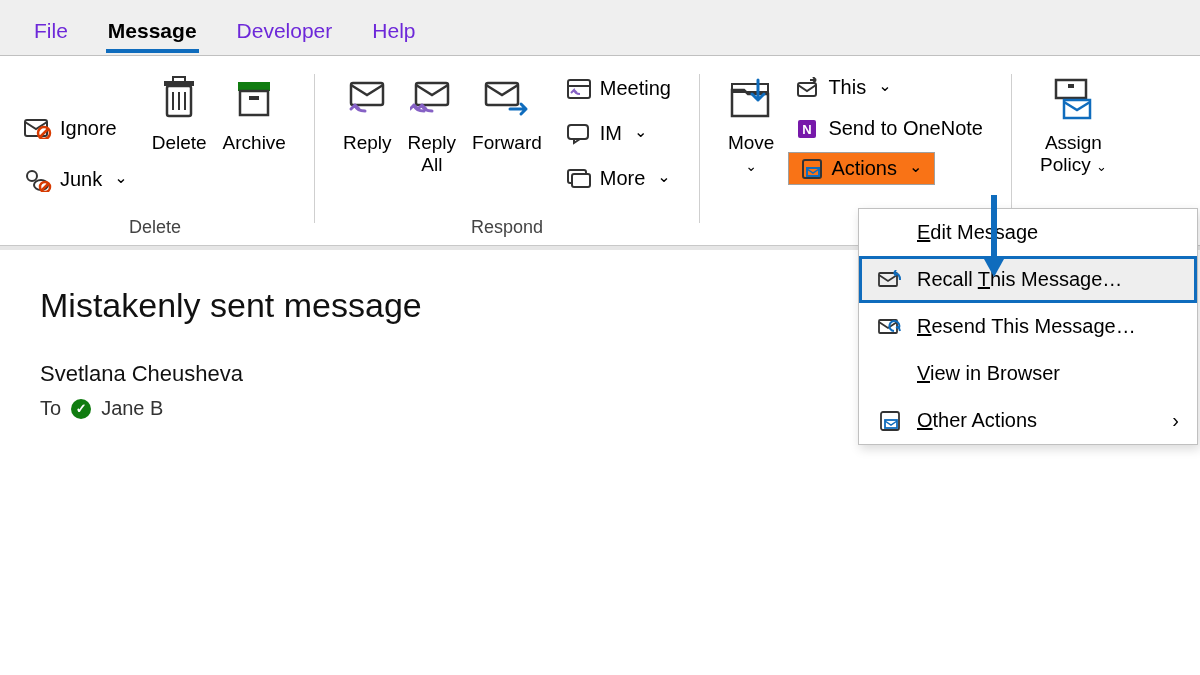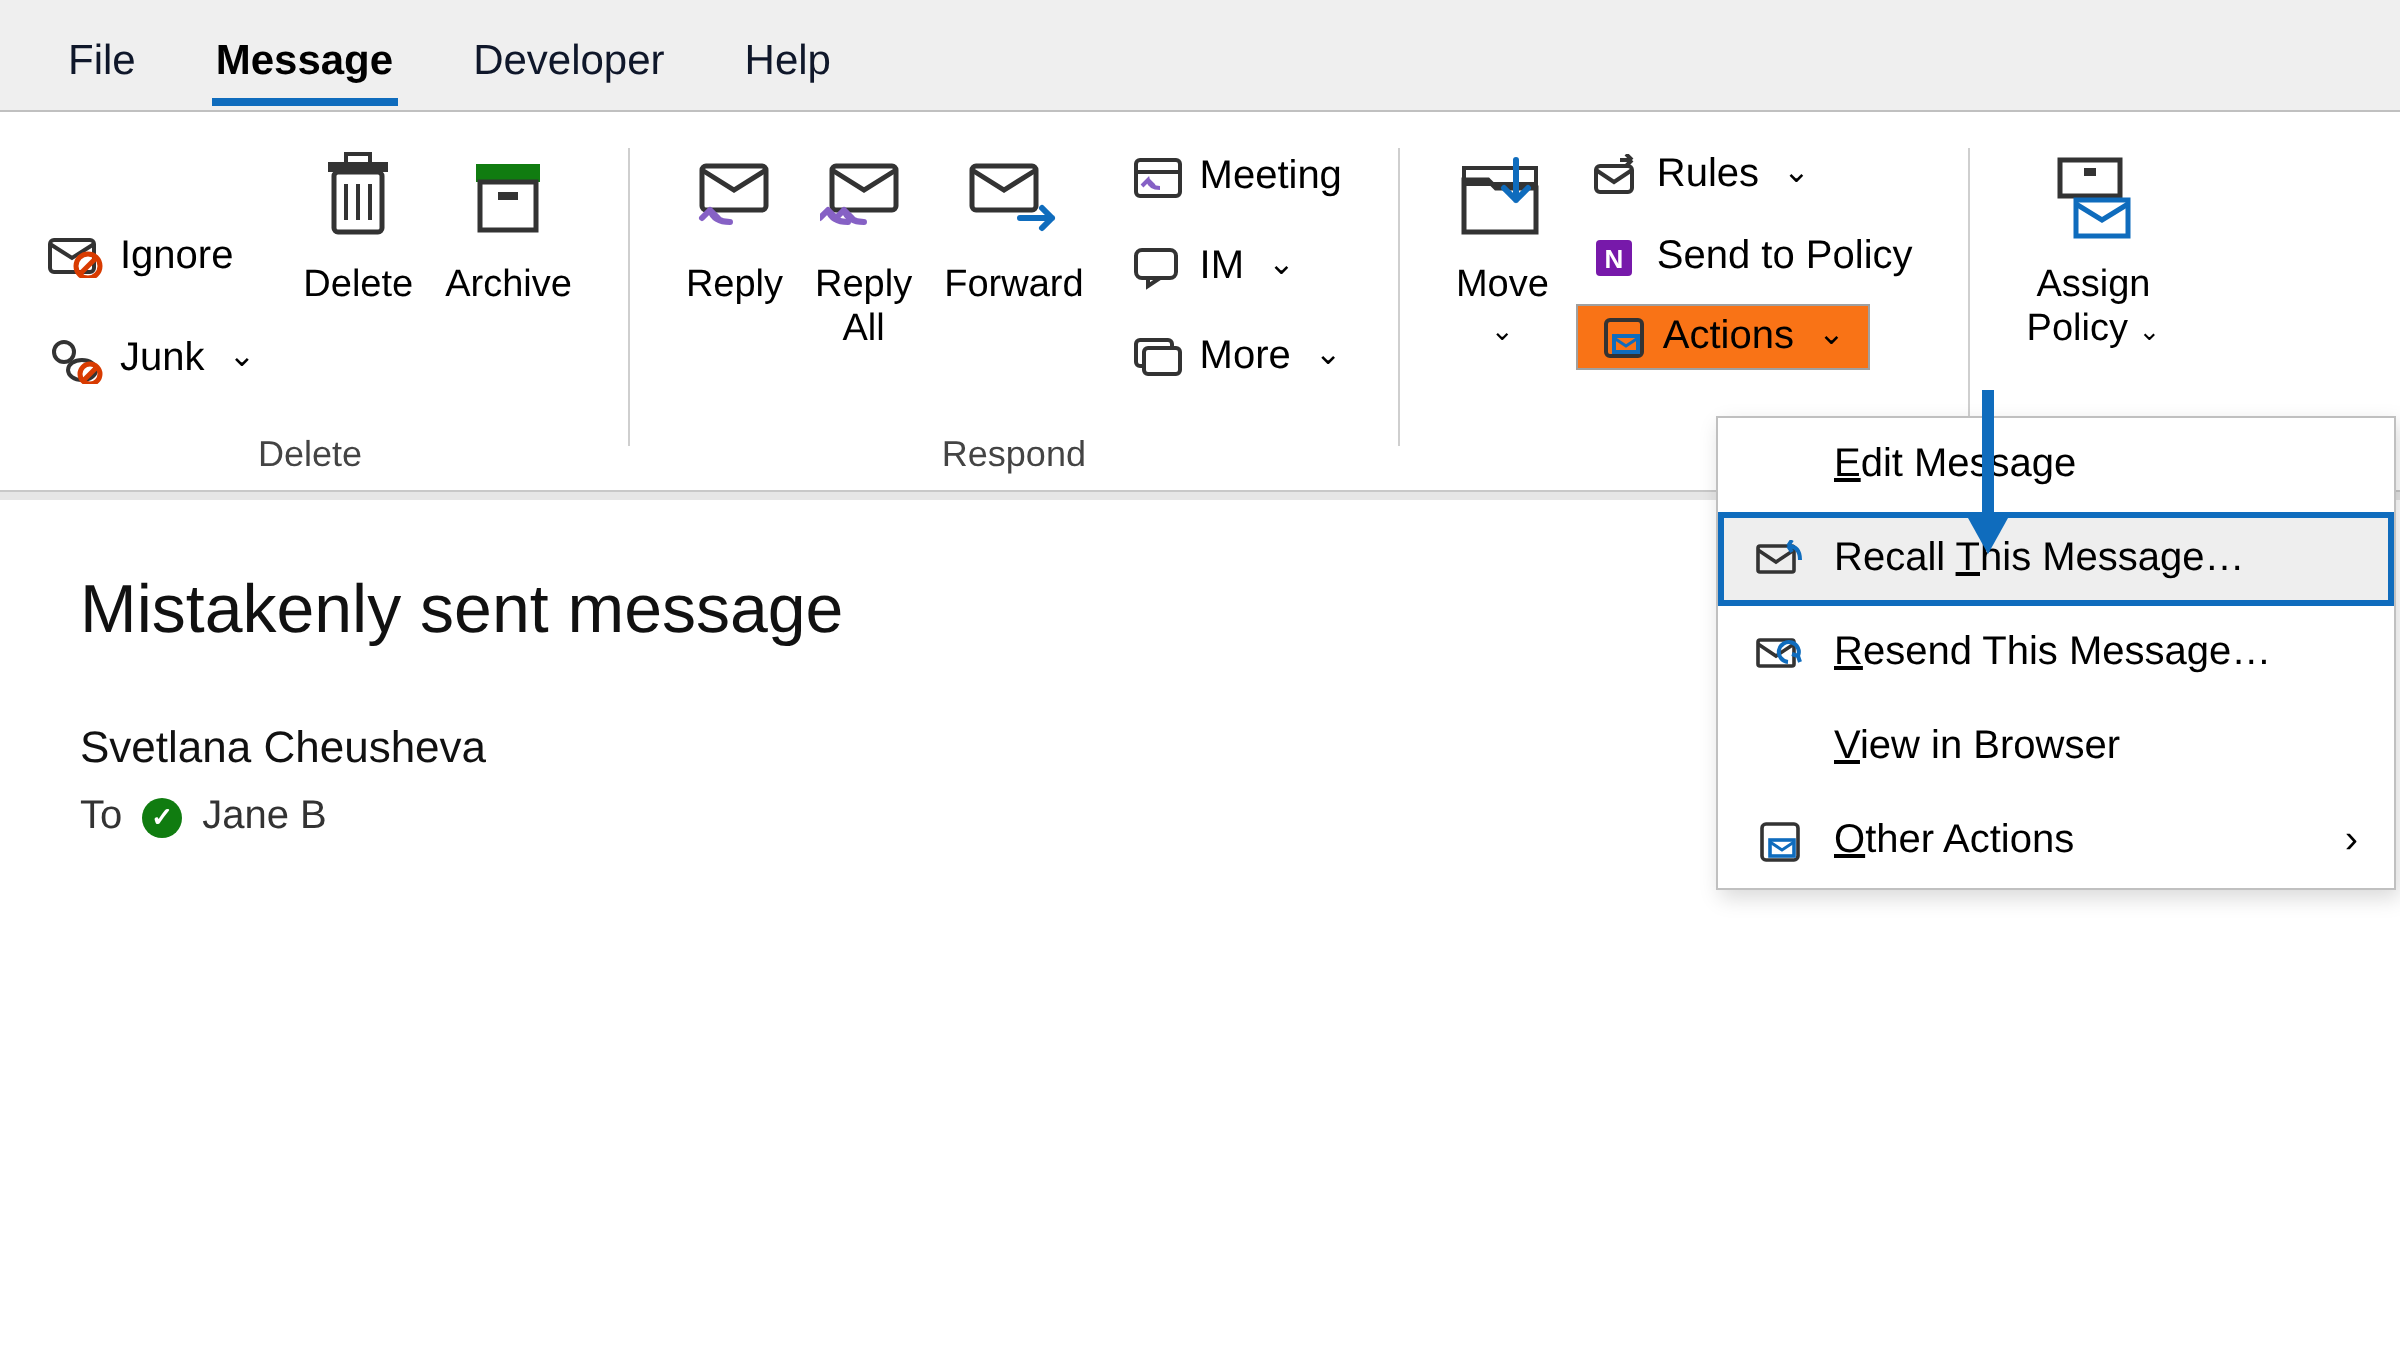--- a/index.html
+++ b/index.html
@@ -16,21 +16,21 @@
     background: #efefef;
     height: 56px;
     display: flex;
     align-items: flex-end;
     padding: 0 14px 0 14px;
     border-bottom: 1px solid #c0c0c0;
   }
   .tab {
     padding: 10px 20px 12px 20px;
     font-size: 21px;
-    color: #0f172a;
+    color: #6d28d9;
     cursor: pointer;
     position: relative;
   }
   .tab.active {
     font-weight: 700;
     color: #000;
   }
   .tab.active::after {
     content: "";
     position: absolute;
@@ -282,30 +282,30 @@
       </div>
       <div class="stackcol" style="gap:6px; padding-left:6px;">
         <div class="smallbtn chev">
           <span>
             <svg width="24" height="22">
                 <rect x="2" y="6" width="18" height="13" rx="2" fill="none" stroke="#333" stroke-width="2"></rect>
                 <path d="M2 8 L11 14 L20 8" stroke="#333" stroke-width="2" fill="none"></path>
                 <path d="M14 3 L20 3 M20 3 L17 0 M20 3 L17 6" stroke="#333" stroke-width="2" fill="none"></path>
               </svg>
           </span>
-          <span>Rules</span>
+          <span>This</span>
         </div>
         <div class="smallbtn">
           <span>
             <svg width="24" height="22">
                 <rect x="2" y="2" width="18" height="18" rx="2" fill="#7719aa"></rect>
                 <text x="11" y="16" text-anchor="middle" fill="#fff" font-size="13" font-weight="bold" font-family="Arial">N</text>
               </svg>
           </span>
-          <span>Send to Policy</span>
+          <span>Send to OneNote</span>
         </div>
         <div class="actions-btn chev">
           <span>
             <svg width="22" height="22">
                 <rect x="2" y="2" width="18" height="18" rx="2" fill="none" stroke="#333" stroke-width="2"></rect>
                 <rect x="6" y="10" width="12" height="8" fill="none" stroke="#0f6cbd" stroke-width="2"></rect>
                 <path d="M6 11 L12 15 L18 11" stroke="#0f6cbd" stroke-width="1.5" fill="none"></path>
               </svg>
           </span>
           <span>Actions</span>

